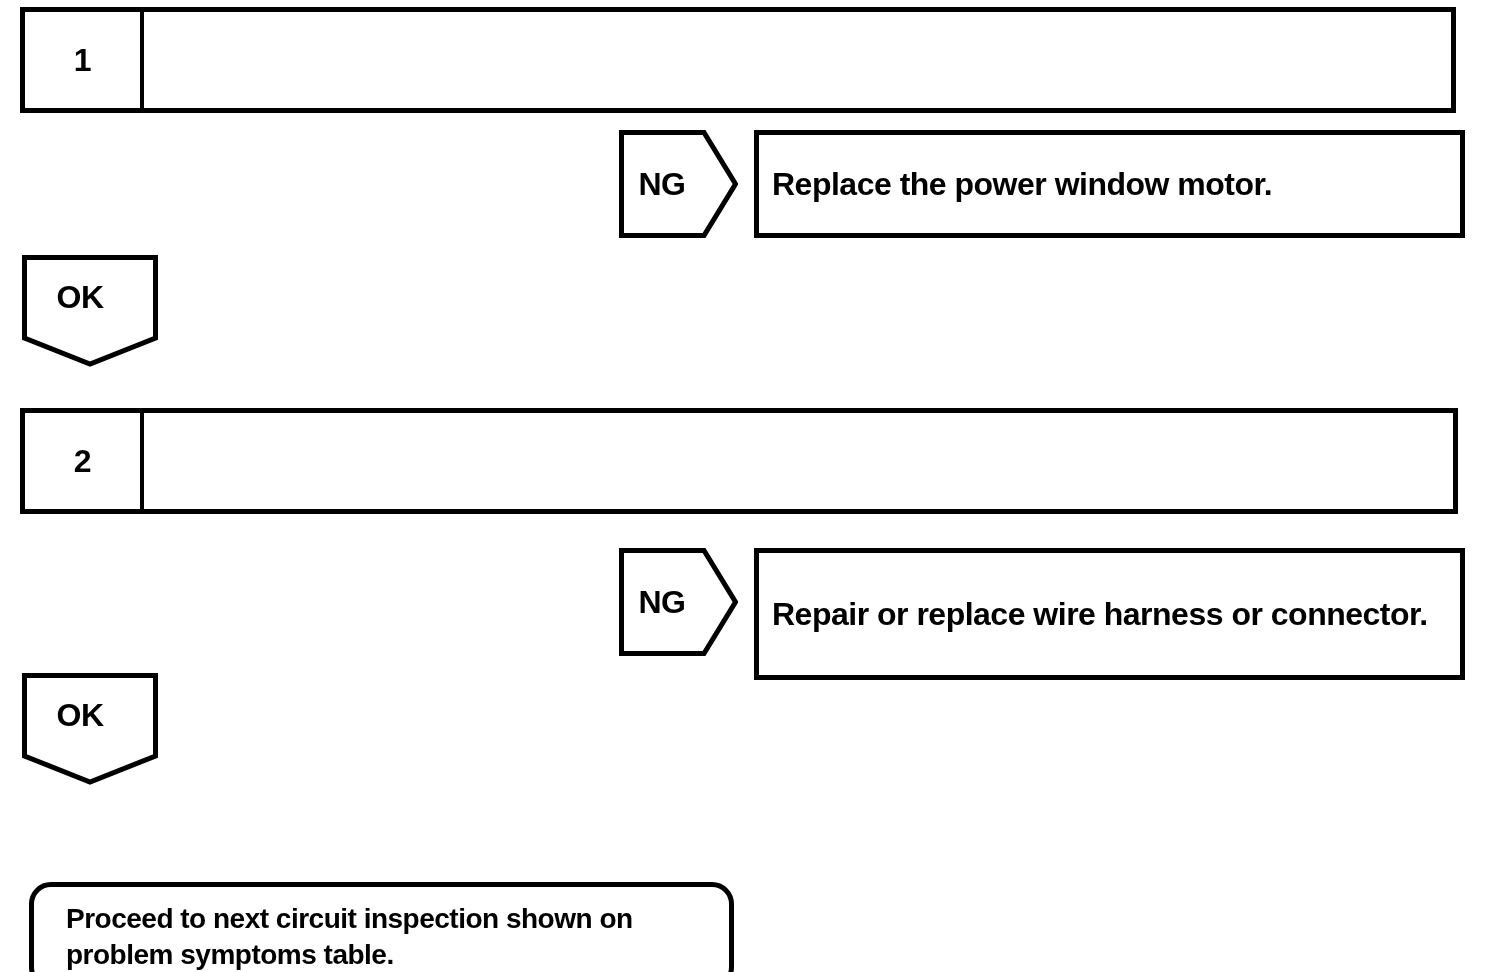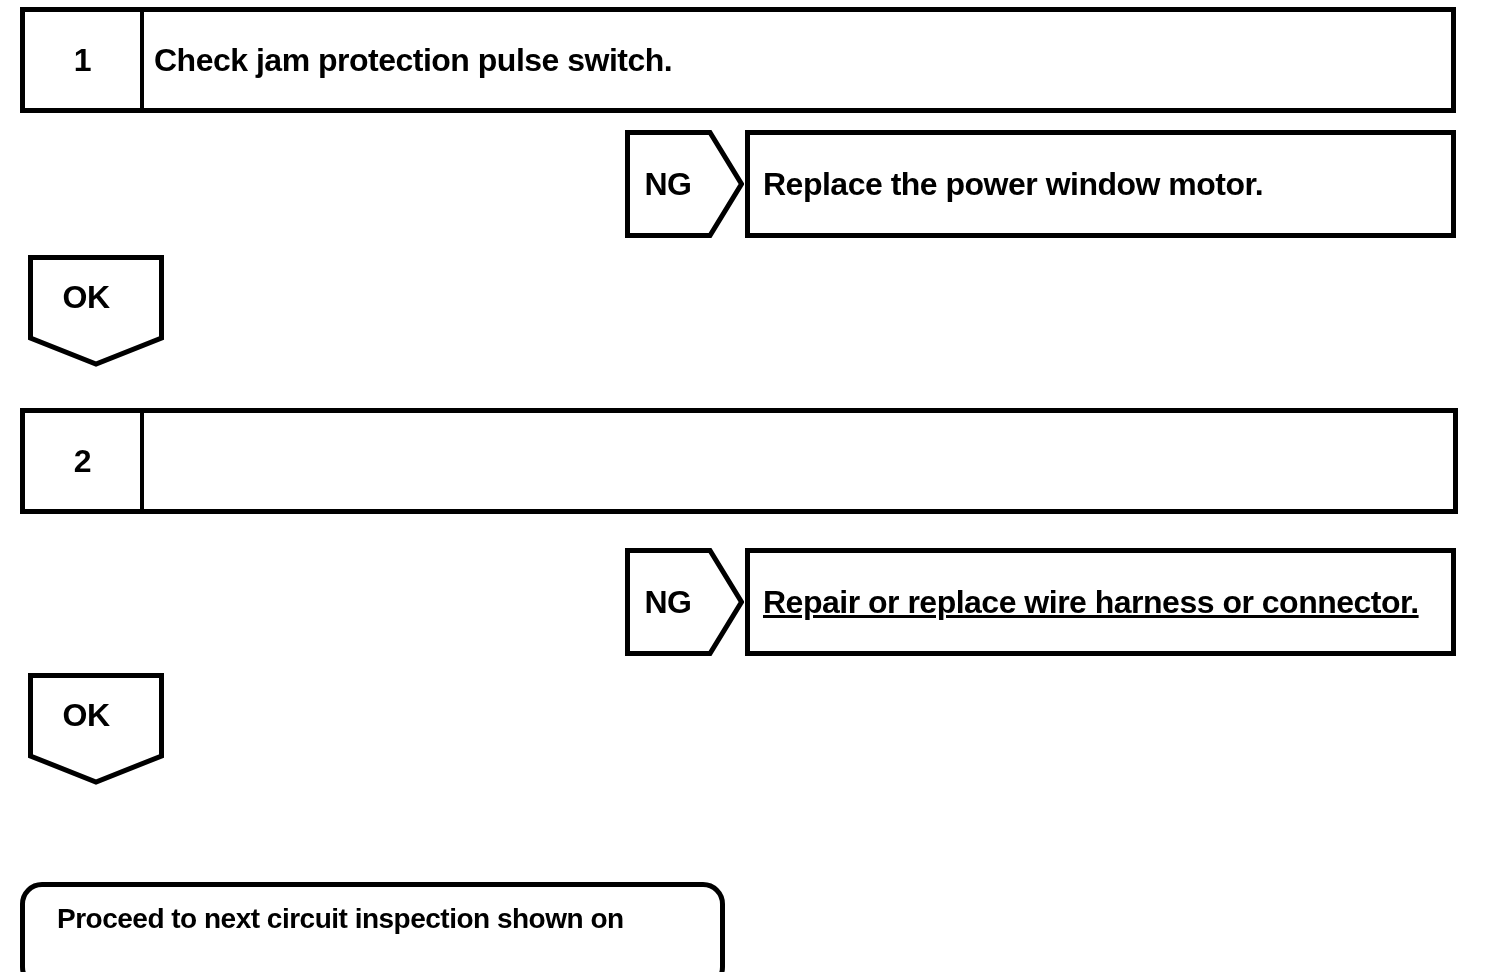--- a/index.html
+++ b/index.html
@@ -51,49 +51,49 @@
   
   .plain-box {
     border: 5px solid #000;
     background: #fff;
     box-sizing: border-box;
     display: flex;
     flex-direction: column;
     justify-content: center;
     font-size: 32px;
     line-height: 37px;
+    margin-left: 9px;
   }
   .plain-box.result { padding-left: 13px; }
   .plain-box.terminal {
     justify-content: flex-start;
     padding: 14px 0 0 32px;
     font-size: 28px;
     line-height: 36px;
   }
   .plain-box .line { white-space: nowrap; }
 
   
-  .shape-wrap { position: absolute; margin-left: 6px; }
+  .shape-wrap { position: absolute; }
   .shape-wrap svg { display: block; }
   .shape-label {
     position: absolute;
     font-size: 32px;
     text-align: center;
   }
   .ng-label { left: 0; top: 0; width: 86px; height: 108px; line-height: 108px; }
   .ok-label { left: 0; top: 0; width: 116px; height: 84px; line-height: 84px; }
 </style>
 </head>
 <body>
 
 <div class="canvas">
 
   <div class="abs step-box" style="left:20px; top:7px; width:1436px; height:106px;">
     <div class="num-cell">1</div>
-    <div class="step-text">Check jam protection pulse switch.</div>
   </div>
 
   <div class="shape-wrap" style="left:619px; top:130px;">
     <svg width="119" height="108" viewBox="0 0 119 108">
       <polygon points="2.5,2.5 85,2.5 116.5,54 85,105.5 2.5,105.5" fill="#ffffff" stroke="#000000" stroke-width="5"></polygon>
     </svg>
     <span class="shape-label ng-label">NG</span>
   </div>
 
   <div class="abs plain-box result" style="left:745px; top:130px; width:711px; height:108px;">
@@ -111,28 +111,29 @@
     <div class="num-cell">2</div>
   </div>
 
   <div class="shape-wrap" style="left:619px; top:548px;">
     <svg width="119" height="108" viewBox="0 0 119 108">
       <polygon points="2.5,2.5 85,2.5 116.5,54 85,105.5 2.5,105.5" fill="#ffffff" stroke="#000000" stroke-width="5"></polygon>
     </svg>
     <span class="shape-label ng-label">NG</span>
   </div>
 
-  <div class="abs plain-box result" style="left:745px; top:548px; width:711px; height:108px;text-decoration:underline;">
+  <div class="abs plain-box result" style="left:745px; top:548px; width:711px; height:132px;">
     <div class="line">Repair or replace wire harness or connector.</div>
   </div>
 
   <div class="shape-wrap" style="left:22px; top:673px;">
     <svg width="136" height="112" viewBox="0 0 136 112">
       <polygon points="2.5,2.5 133.5,2.5 133.5,83 68,109 2.5,83" fill="#ffffff" stroke="#000000" stroke-width="5"></polygon>
     </svg>
     <span class="shape-label ok-label">OK</span>
   </div>
 
   <div class="abs plain-box terminal" style="left:20px; top:882px; width:705px; height:107px;border-radius:22px;">
     <div class="line">Proceed to next circuit inspection shown on</div>
+    <div class="line">problem symptoms table.</div>
   </div>
 
 </div>
 
 </body></html>

